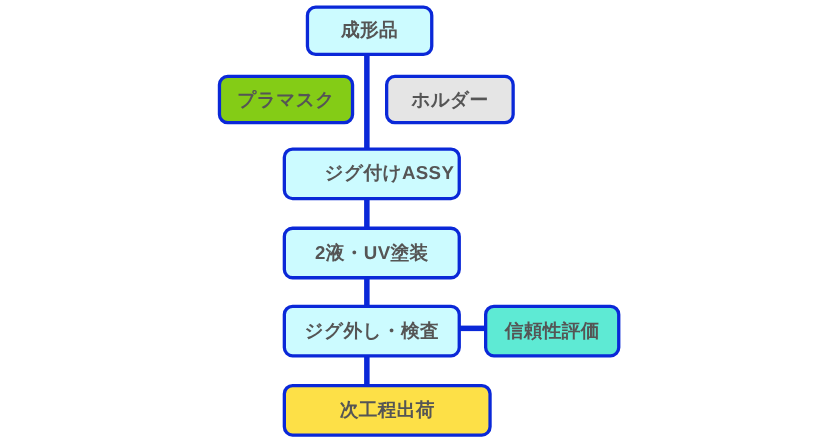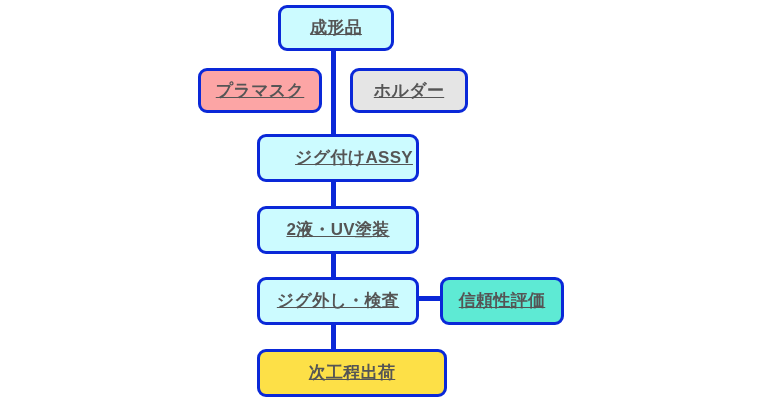--- a/index.html
+++ b/index.html
@@ -42,39 +42,38 @@
     font-size: 17px;
     font-weight: 700;
     letter-spacing: 0.3px;
     white-space: nowrap;
     user-select: none;
   }
   .node .label {
     display: block;
     line-height: 1;
     padding-bottom: 1px;
-    text-decoration: underline;
   }
 </style>
 </head>
 <body>
 
 <div id="canvas">
   <div id="connector-layer">
       <div class="conn" style="background: rgb(10, 40, 216); left: 331px; top: 48px; width: 5px; height: 88px;"></div>
       <div class="conn" style="background: rgb(10, 40, 216); left: 331px; top: 179px; width: 5px; height: 30px;"></div>
       <div class="conn" style="background: rgb(10, 40, 216); left: 331px; top: 251px; width: 5px; height: 29px;"></div>
       <div class="conn" style="background: rgb(10, 40, 216); left: 331px; top: 322px; width: 5px; height: 30px;"></div>
       <div class="conn" style="background: rgb(10, 40, 216); left: 416px; top: 296px; width: 27px; height: 5px;"></div>
     </div>
   <div id="node-layer">
       <div class="node" style="left: 278px; top: 5px; width: 116px; height: 46px; background: rgb(204, 251, 255); border-color: rgb(10, 40, 216); color: rgb(85, 85, 85);">
         <span class="label">成形品</span>
       </div>
-      <div class="node" style="left: 198px; top: 68px; width: 124px; height: 45px; background: #fca5a5; border-color: rgb(10, 40, 216); color: rgb(85, 85, 85);">
+      <div class="node" style="left: 198px; top: 68px; width: 124px; height: 45px; background: #84cc16; border-color: rgb(10, 40, 216); color: rgb(85, 85, 85);">
         <span class="label">プラマスク</span>
       </div>
       <div class="node" style="left: 350px; top: 68px; width: 118px; height: 45px; background: #e5e5e5; border-color: rgb(10, 40, 216); color: rgb(85, 85, 85);">
         <span class="label">ホルダー</span>
       </div>
       <div class="node" style="left: 257px; top: 134px; width: 162px; height: 48px; background: rgb(204, 251, 255); border-color: rgb(10, 40, 216); color: rgb(85, 85, 85); padding-left: 32px;">
         <span class="label">ジグ付けASSY</span>
       </div>
       <div class="node" style="left: 257px; top: 206px; width: 162px; height: 48px; background: rgb(204, 251, 255); border-color: rgb(10, 40, 216); color: rgb(85, 85, 85); text-align: center;">
         <span class="label">2液・UV塗装</span>

